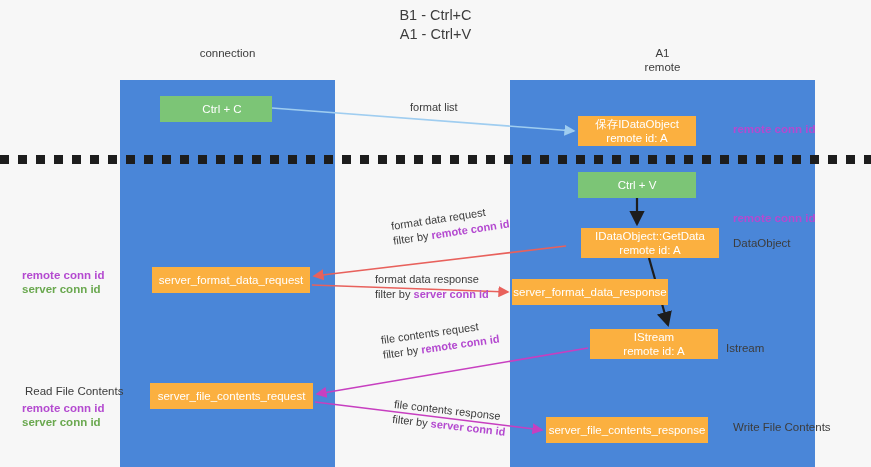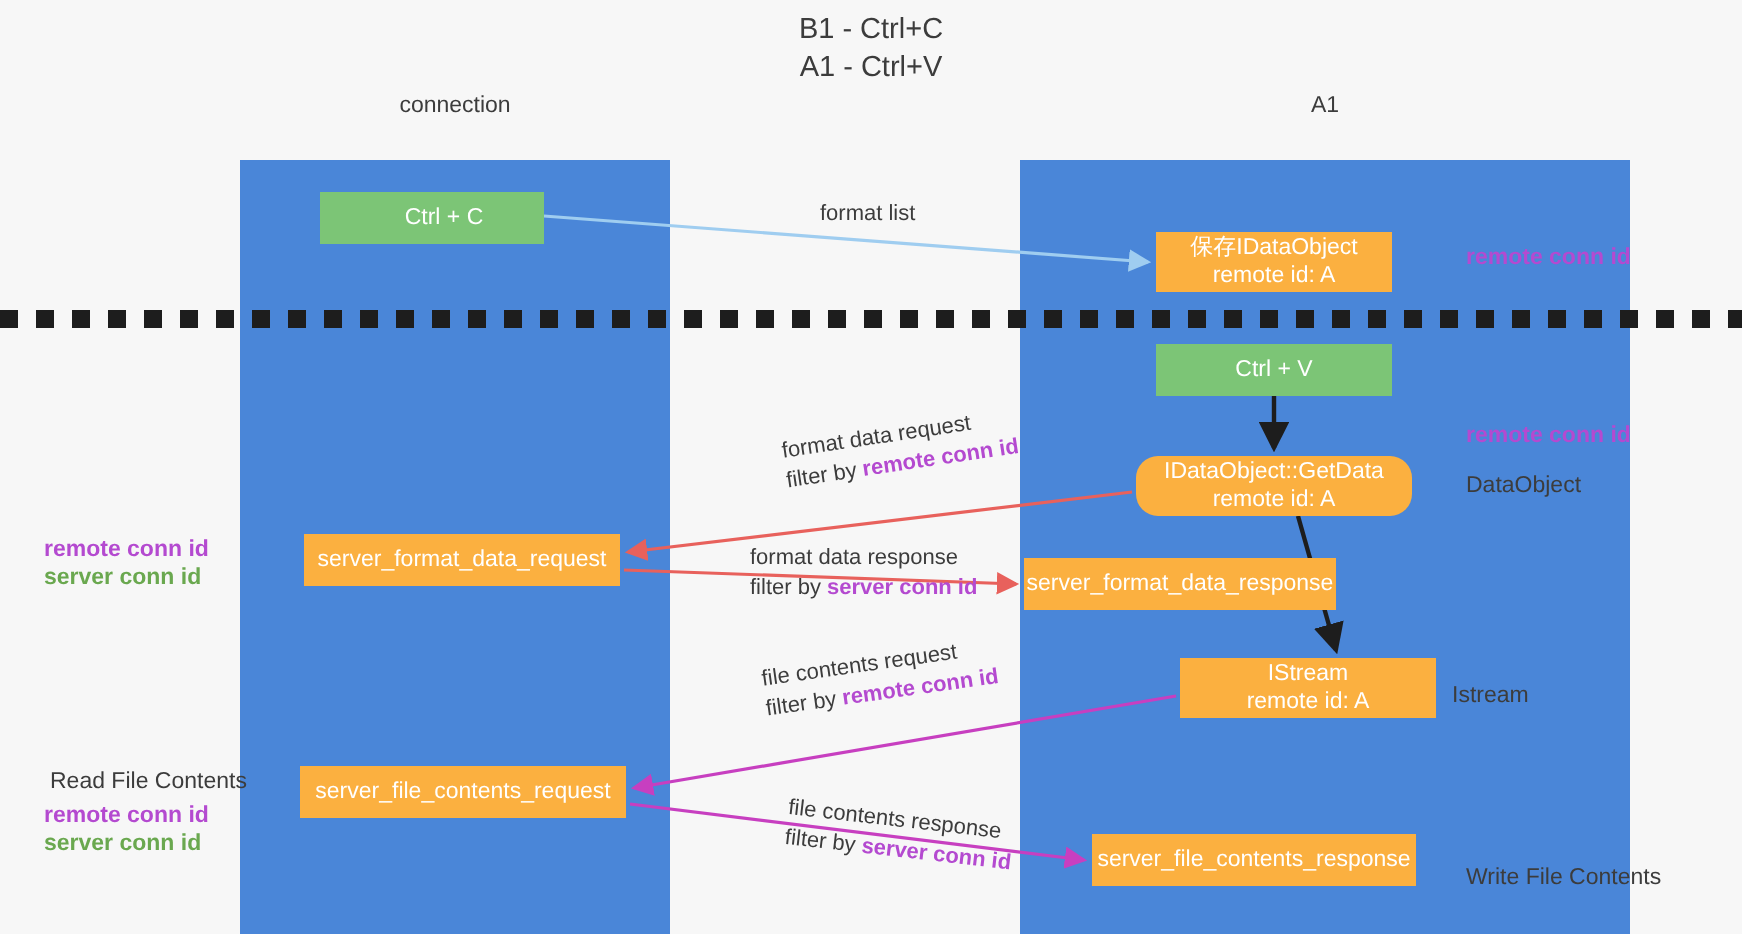--- a/index.html
+++ b/index.html
@@ -43,38 +43,38 @@
     display:flex;flex-direction:column;align-items:center;justify-content:center;
     color:#ffffff;font-size:11.5px;line-height:14px;text-align:center;
   }
   .node.green{background:#7cc576;}
   .node.orange{background:#fbb040;}
   .node .ln{display:block;white-space:nowrap;}
 
   #n-ctrlc{left:160px;top:96px;width:112px;height:26px;padding-left:12px;}
   #n-saveido{left:578px;top:116px;width:118px;height:30px;}
   #n-ctrlv{left:578px;top:172px;width:118px;height:26px;}
-  #n-getdata{left:568px;top:228px;width:138px;height:30px;border-radius:11px;}
+  #n-getdata{left:581px;top:228px;width:138px;height:30px;}
   #n-fmtreq{left:152px;top:267px;width:158px;height:26px;text-align:center;}
   #n-fmtresp{left:512px;top:279px;width:156px;height:26px;}
   #n-istream{left:590px;top:329px;width:128px;height:30px;}
   #n-filereq{left:150px;top:383px;width:163px;height:26px;}
   #n-fileresp{left:546px;top:417px;width:162px;height:26px;}
 
   
   .side-label{position:absolute;font-size:11.5px;line-height:14px;white-space:nowrap;}
   .purple{color:#b44ad0;font-weight:bold;}
   .green-t{color:#6aa84f;font-weight:bold;}
   .plain{color:#3c3c3c;}
 
   #lbl-remote-1{left:733px;top:122px;}
   #lbl-remote-2{left:733px;top:211px;}
   #lbl-dataobject{left:733px;top:236px;}
   #lbl-istream{left:726px;top:341px;}
-  #lbl-writefile{left:733px;top:432px;text-align:center;}
+  #lbl-writefile{left:733px;top:420px;text-align:center;}
 
   #lbl-left-conn{left:22px;top:268px;text-align:left;}
   #lbl-left-conn span{display:block;}
   #lbl-readfile{left:25px;top:384px;}
   #lbl-left-conn2{left:22px;top:401px;text-align:left;}
   #lbl-left-conn2 span{display:block;}
 
   
   .edge-label{position:absolute;font-size:11px;line-height:15px;white-space:nowrap;color:#3c3c3c;}
   .edge-label .b{font-weight:bold;}
@@ -97,20 +97,21 @@
   <div class="title-block">
     <div>B1 - Ctrl+C</div>
     <div>A1 - Ctrl+V</div>
   </div>
 
   <div class="lane-head" id="head-b1">
     <span class="l2">connection</span>
   </div>
   <div class="lane-head" id="head-a1">
     <span class="l1">A1</span>
+    <span class="l2">remote</span>
   </div>
 
   <svg id="wires" viewBox="0 0 871 467">
     <defs>
       <marker id="ar-blue" markerWidth="7" markerHeight="7" refX="6" refY="3.5" orient="auto">
         <path d="M0,0 L7,3.5 L0,7 z" fill="#9fcdf0"></path>
       </marker>
       <marker id="ar-red" markerWidth="7" markerHeight="7" refX="6" refY="3.5" orient="auto">
         <path d="M0,0 L7,3.5 L0,7 z" fill="#e8615c"></path>
       </marker>

